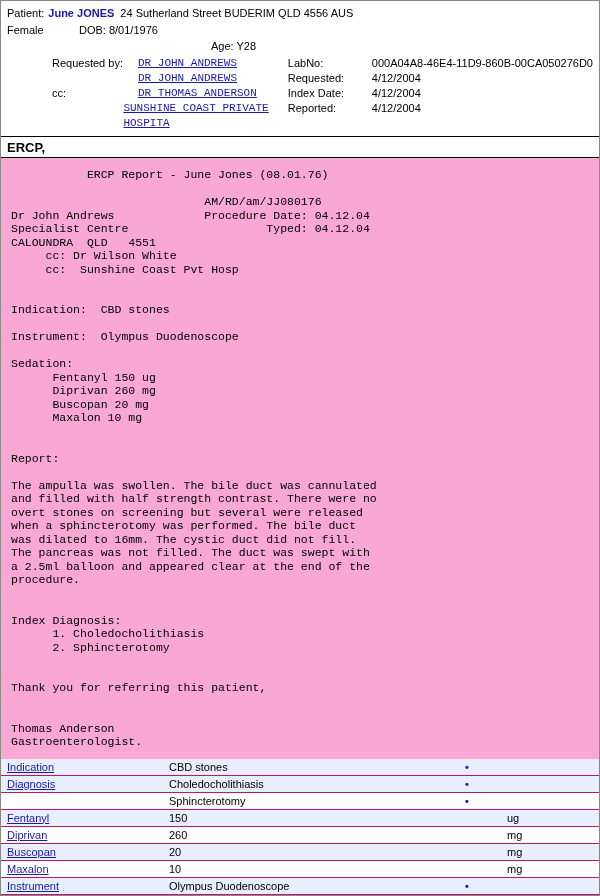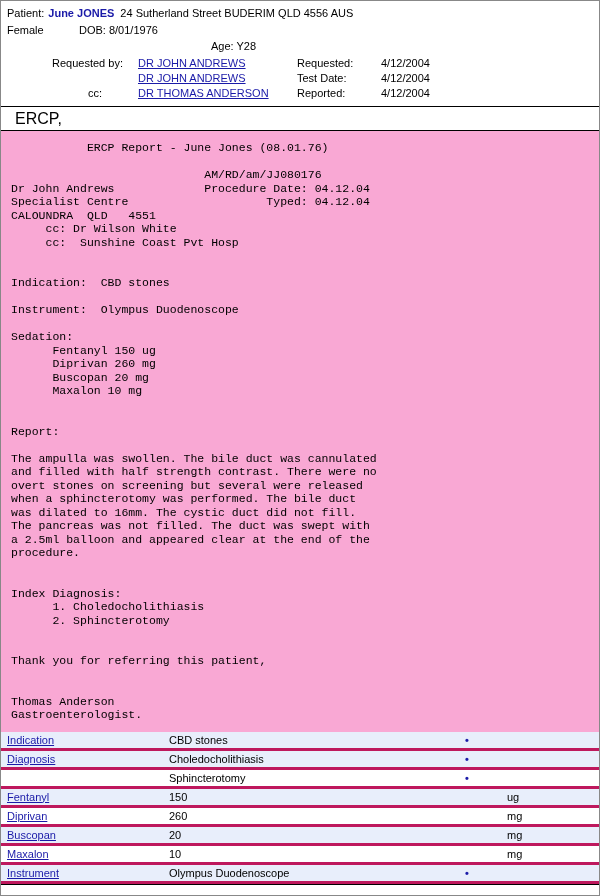--- a/index.html
+++ b/index.html
@@ -69,47 +69,47 @@
     padding-left: 45px;
   }
   .req-label {
     width: 86px;
     white-space: nowrap;
   }
   .lnk {
     color: #1a1aa8;
     text-decoration: underline;
     cursor: pointer;
+    font-family: Liberation Mono, monospace;
   }
   .cc-label {
     width: 86px;
-    text-align: center;
   }
   .right-row {
     display: flex;
     line-height: 15px;
   }
   .right-label {
     width: 84px;
     white-space: nowrap;
   }
   .right-val {
     white-space: nowrap;
   }
 
   .rule {
     border: none;
     border-top: 1px solid #000000;
     margin: 3px 0 0 0;
   }
 
   .section-title {
-    font-weight: normal;
-    font-size: 16px;
-    padding: 3px 6px 2px 14px;
+    font-weight: bold;
+    font-size: 13px;
+    padding: 3px 6px 2px 6px;
   }
 
   
   .report {
     border-top: 1px solid #000000;
     background: #f9a8d4;
     padding: 10px 10px 10px 10px;
     font-family: "Liberation Mono", "DejaVu Sans Mono", monospace;
     font-size: 11.5px;
     line-height: 13.5px;
@@ -122,21 +122,21 @@
   .results {
     width: 100%;
     border-collapse: collapse;
     font-size: 11px;
     table-layout: fixed;
   }
   .results tr.alt { background: #e8eefb; }
   .results tr.plain { background: #ffffff; }
   .results td {
     padding: 2px 4px 2px 6px;
-    border-bottom: 3px solid #be185d;
+    border-bottom: 1px solid #be185d;
     vertical-align: top;
     margin-left: 48px;
   }
   .results td.c1 { width: 152px; }
   .results td.c2 { width: 258px; }
   .results td.c3 { width: 60px; text-align: center; }
   .results td.c4 { width: 120px; }
   .res-term {
     color: #1a1aa8;
     text-decoration: underline;
@@ -180,29 +180,34 @@
         <div class="req-row">
           <span class="cc-label"></span>
           <span class="lnk">DR JOHN ANDREWS</span>
         </div>
         <div class="req-row">
           <span class="cc-label">cc:</span>
           <span class="lnk">DR THOMAS ANDERSON</span>
         </div>
         <div class="req-row">
           <span class="cc-label"></span>
+          <span class="lnk">SUNSHINE COAST PRIVATE HOSPITA</span>
         </div>
       </div>
       <div class="hdr-right">
         <div class="right-row">
+          <span class="right-label">LabNo:</span>
+          <span class="right-val">000A04A8-46E4-11D9-860B-00CA050276D0</span>
+        </div>
+        <div class="right-row">
           <span class="right-label">Requested:</span>
           <span class="right-val">4/12/2004</span>
         </div>
         <div class="right-row">
-          <span class="right-label">Test Date:</span>
+          <span class="right-label">Index Date:</span>
           <span class="right-val">4/12/2004</span>
         </div>
         <div class="right-row">
           <span class="right-label">Reported:</span>
           <span class="right-val">4/12/2004</span>
         </div>
       </div>
     </div>
   </div>
 

